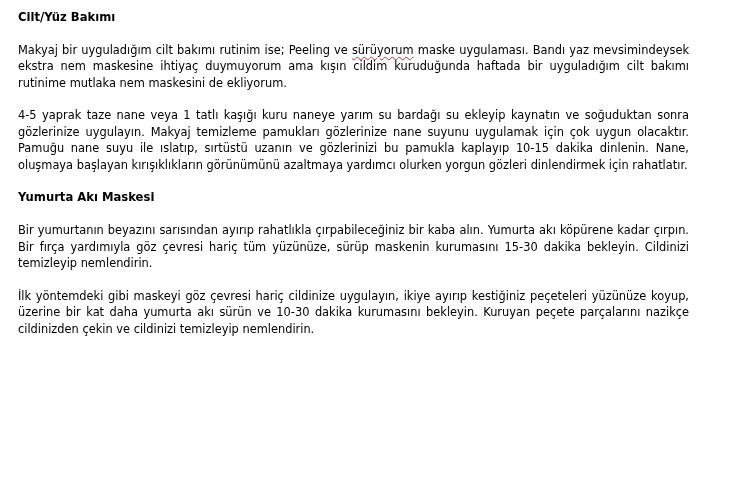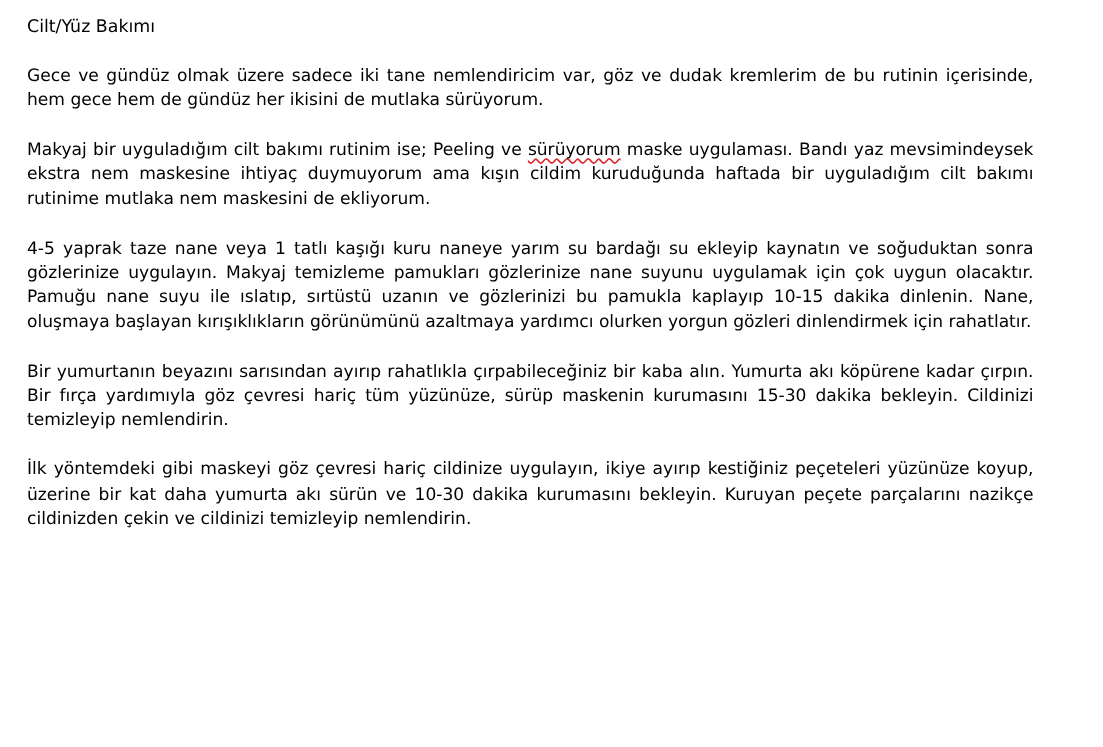--- a/index.html
+++ b/index.html
@@ -17,21 +17,21 @@
     }
     .doc {
       position: absolute;
       left: 18px;
       top: 9px;
       width: 671px;
       font-size: 11.4px;
       line-height: 16.4px;
     }
     .heading {
-      font-weight: normal;
+      font-weight: bold;
       font-size: 11.6px;
       margin: 0 0 16.4px 0;
       line-height: 16.4px;
     }
     .para {
       margin: 0 0 16.4px 0;
       text-align: justify;
     }
     .spell {
       text-decoration: underline wavy #e0242b;
@@ -40,27 +40,27 @@
     }
   </style>
 </head>
 <body>
 
 <div class="doc">
 
   <div class="heading">Cilt/Yüz Bakımı</div>
 
 
-  <p class="para">Gece ve gündüz olmak üzere sadece iki tane nemlendiricim var, göz ve dudak kremlerim de bu rutinin içerisinde, hem gece hem de gündüz her ikisini de mutlaka sürüyorum.</p>
 
   <p class="para">
     <span>Makyaj bir uyguladığım cilt bakımı rutinim ise; Peeling ve </span><span class="spell">sürüyorum</span><span> maske uygulaması. Bandı yaz mevsimindeysek ekstra nem maskesine ihtiyaç duymuyorum ama kışın cildim kuruduğunda haftada bir uyguladığım cilt bakımı rutinime mutlaka nem maskesini de ekliyorum.</span>
   </p>
 
   <p class="para">4-5 yaprak taze nane veya 1 tatlı kaşığı kuru naneye yarım su bardağı su ekleyip kaynatın ve soğuduktan sonra gözlerinize uygulayın. Makyaj temizleme pamukları gözlerinize nane suyunu uygulamak için çok uygun olacaktır. Pamuğu nane suyu ile ıslatıp, sırtüstü uzanın ve gözlerinizi bu pamukla kaplayıp 10-15 dakika dinlenin. Nane, oluşmaya başlayan kırışıklıkların görünümünü azaltmaya yardımcı olurken yorgun gözleri dinlendirmek için rahatlatır.</p>
 
+  <div class="heading">Yumurta Akı Maskesi</div>
 
   <p class="para">Bir yumurtanın beyazını sarısından ayırıp rahatlıkla çırpabileceğiniz bir kaba alın. Yumurta akı köpürene kadar çırpın. Bir fırça yardımıyla göz çevresi hariç tüm yüzünüze, sürüp maskenin kurumasını 15-30 dakika bekleyin. Cildinizi temizleyip nemlendirin.</p>
 
 
   <p class="para">İlk yöntemdeki gibi maskeyi göz çevresi hariç cildinize uygulayın, ikiye ayırıp kestiğiniz peçeteleri yüzünüze koyup, üzerine bir kat daha yumurta akı sürün ve 10-30 dakika kurumasını bekleyin. Kuruyan peçete parçalarını nazikçe cildinizden çekin ve cildinizi temizleyip nemlendirin.</p>
 
 </div>
 
 </body></html>

